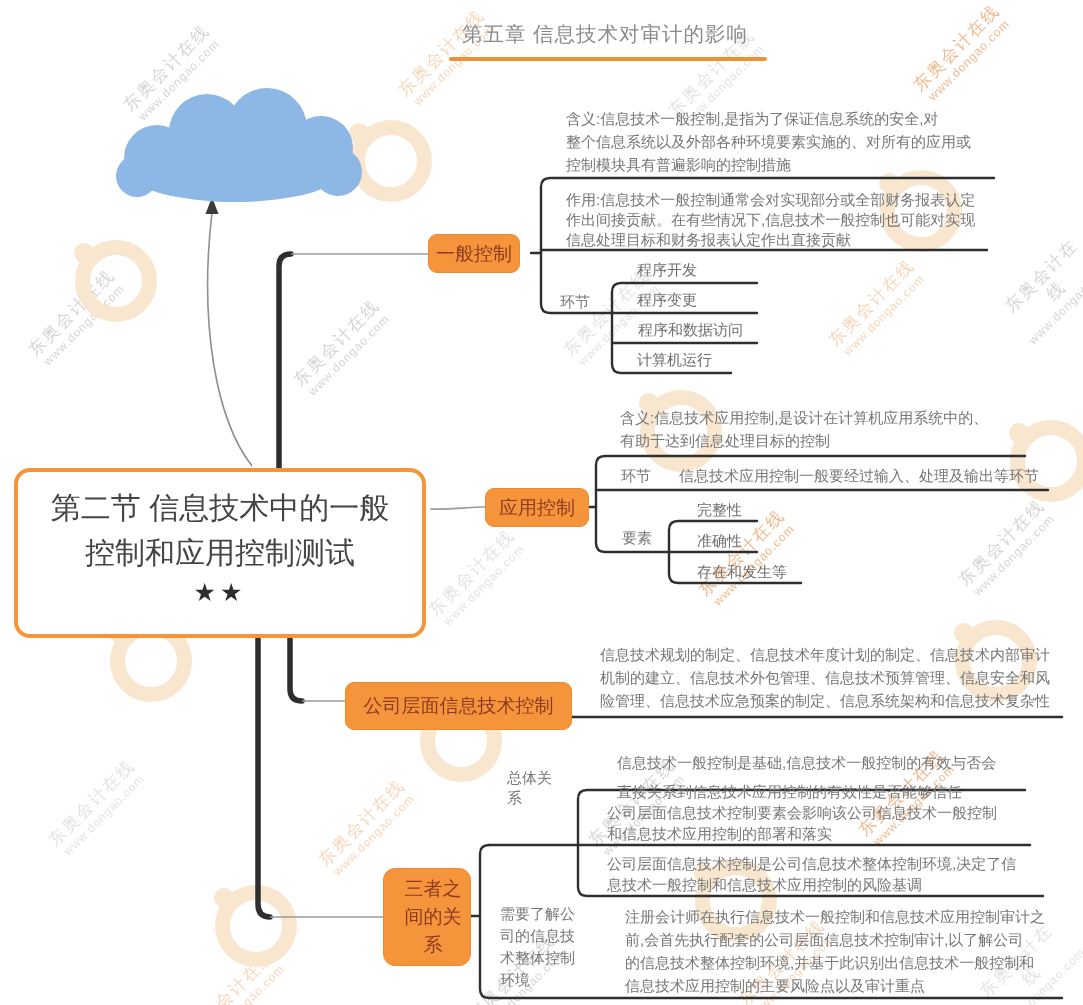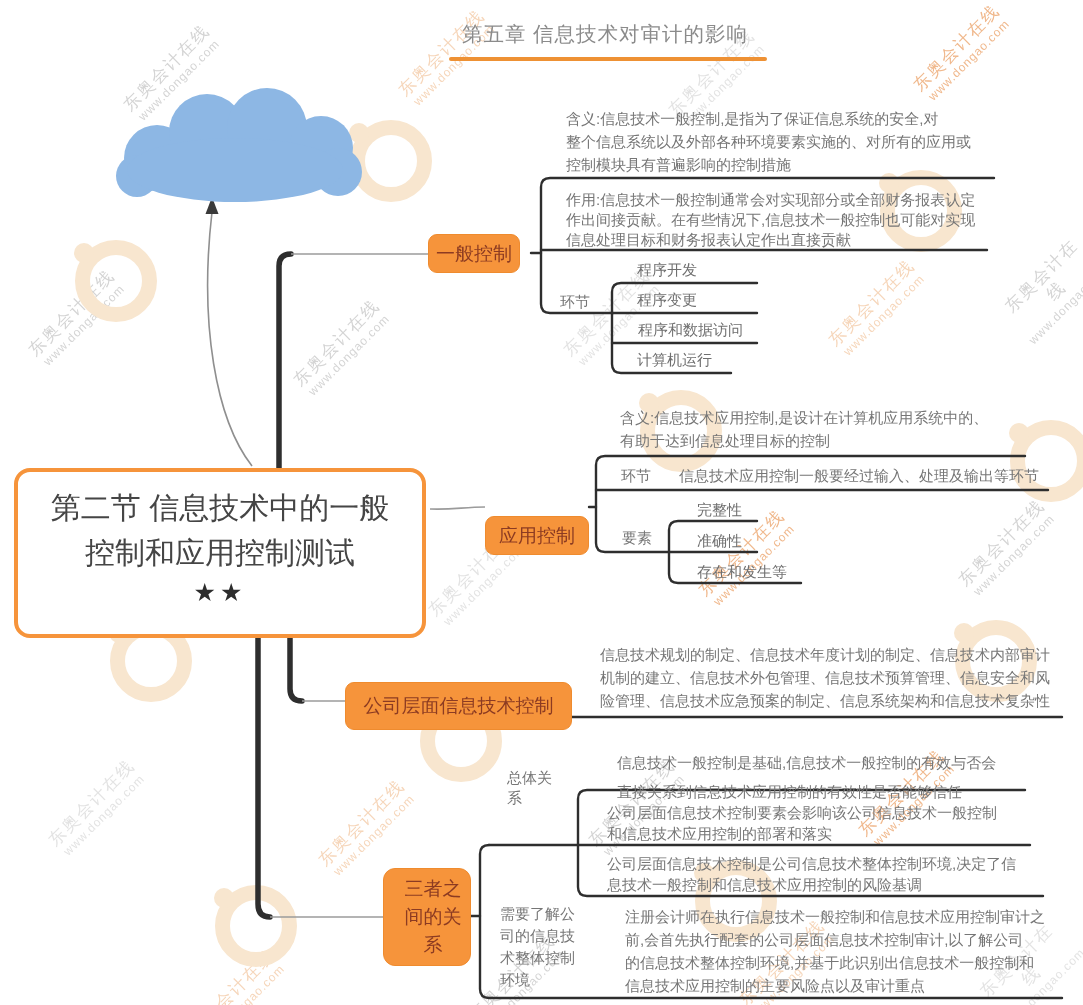--- a/index.html
+++ b/index.html
@@ -17,21 +17,21 @@
   .cloud-label{left:110px;top:131px;width:250px;text-align:center;color:#ffffff;font-size:20px;letter-spacing:1px;}
   
   .root{left:14px;top:468px;width:412px;height:170px;box-sizing:border-box;
     background:#ffffff;border:4px solid #f6943b;border-radius:16px;text-align:center;}
   .root-title{width:352px;margin:13px auto 0;font-size:30px;line-height:45px;color:#454545;}
   .root-stars{font-size:25px;line-height:32px;color:#2d2d2d;letter-spacing:4px;margin-top:1px;}
   
   .topic{box-sizing:border-box;background:#f6943b;border:1.5px solid #ef8b2e;border-radius:9px;
     color:#8c3b22;font-size:19px;display:flex;align-items:center;justify-content:center;text-align:center;}
   .t-general{left:428px;top:234px;width:92px;height:39px;}
-  .t-app{left:485px;top:516px;width:104px;height:39px;}
+  .t-app{left:485px;top:488px;width:104px;height:39px;}
   .t-company{left:345px;top:682px;width:227px;height:48px;}
   .t-rel{left:383px;top:868px;width:88px;height:98px;border-radius:12px;line-height:28px;padding-left:12px;}
   .t-rel .inner{width:62px;margin:0 auto;}
   
   .txt{color:#767676;font-size:15px;line-height:23px;}
   .pre{white-space:pre-line;}
   .item{color:#6f6f6f;font-size:15px;line-height:19px;}
   .lbl{color:#767676;font-size:15px;line-height:20px;}
 </style>
 </head>

